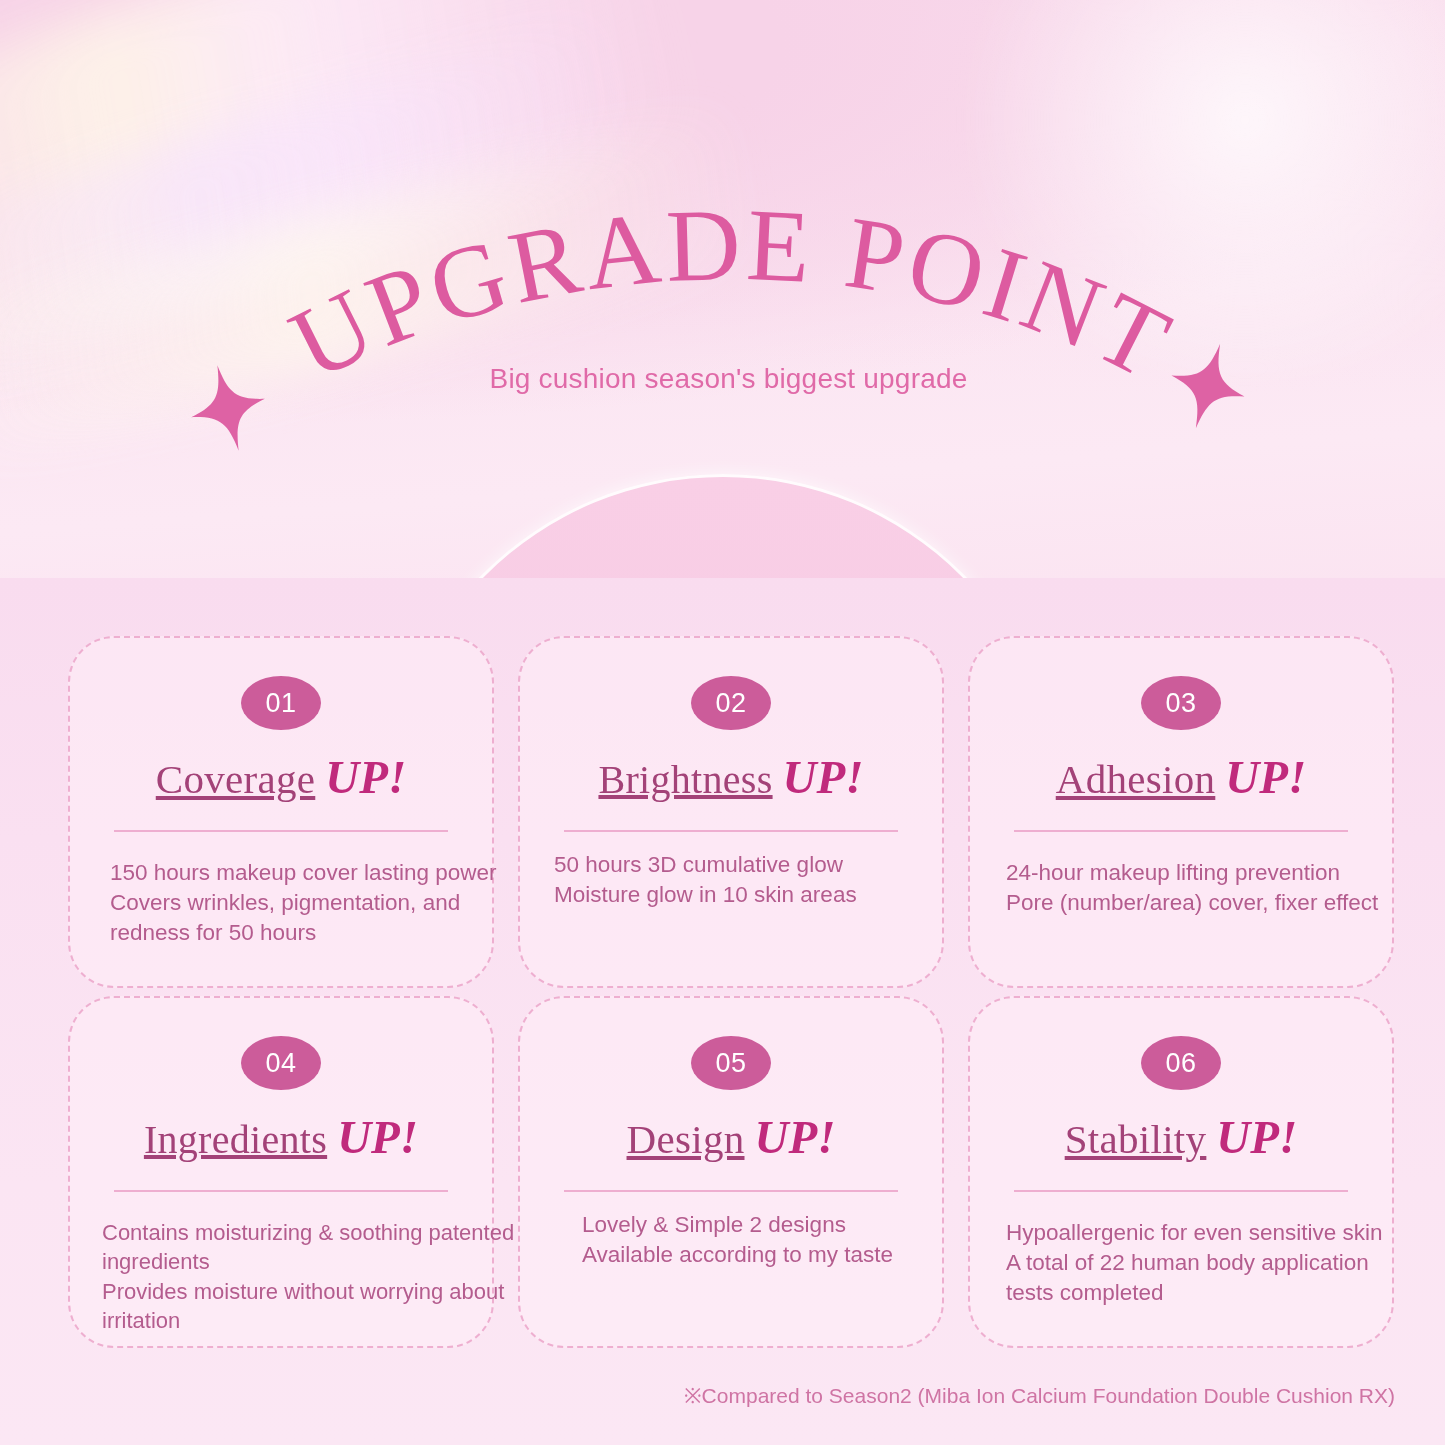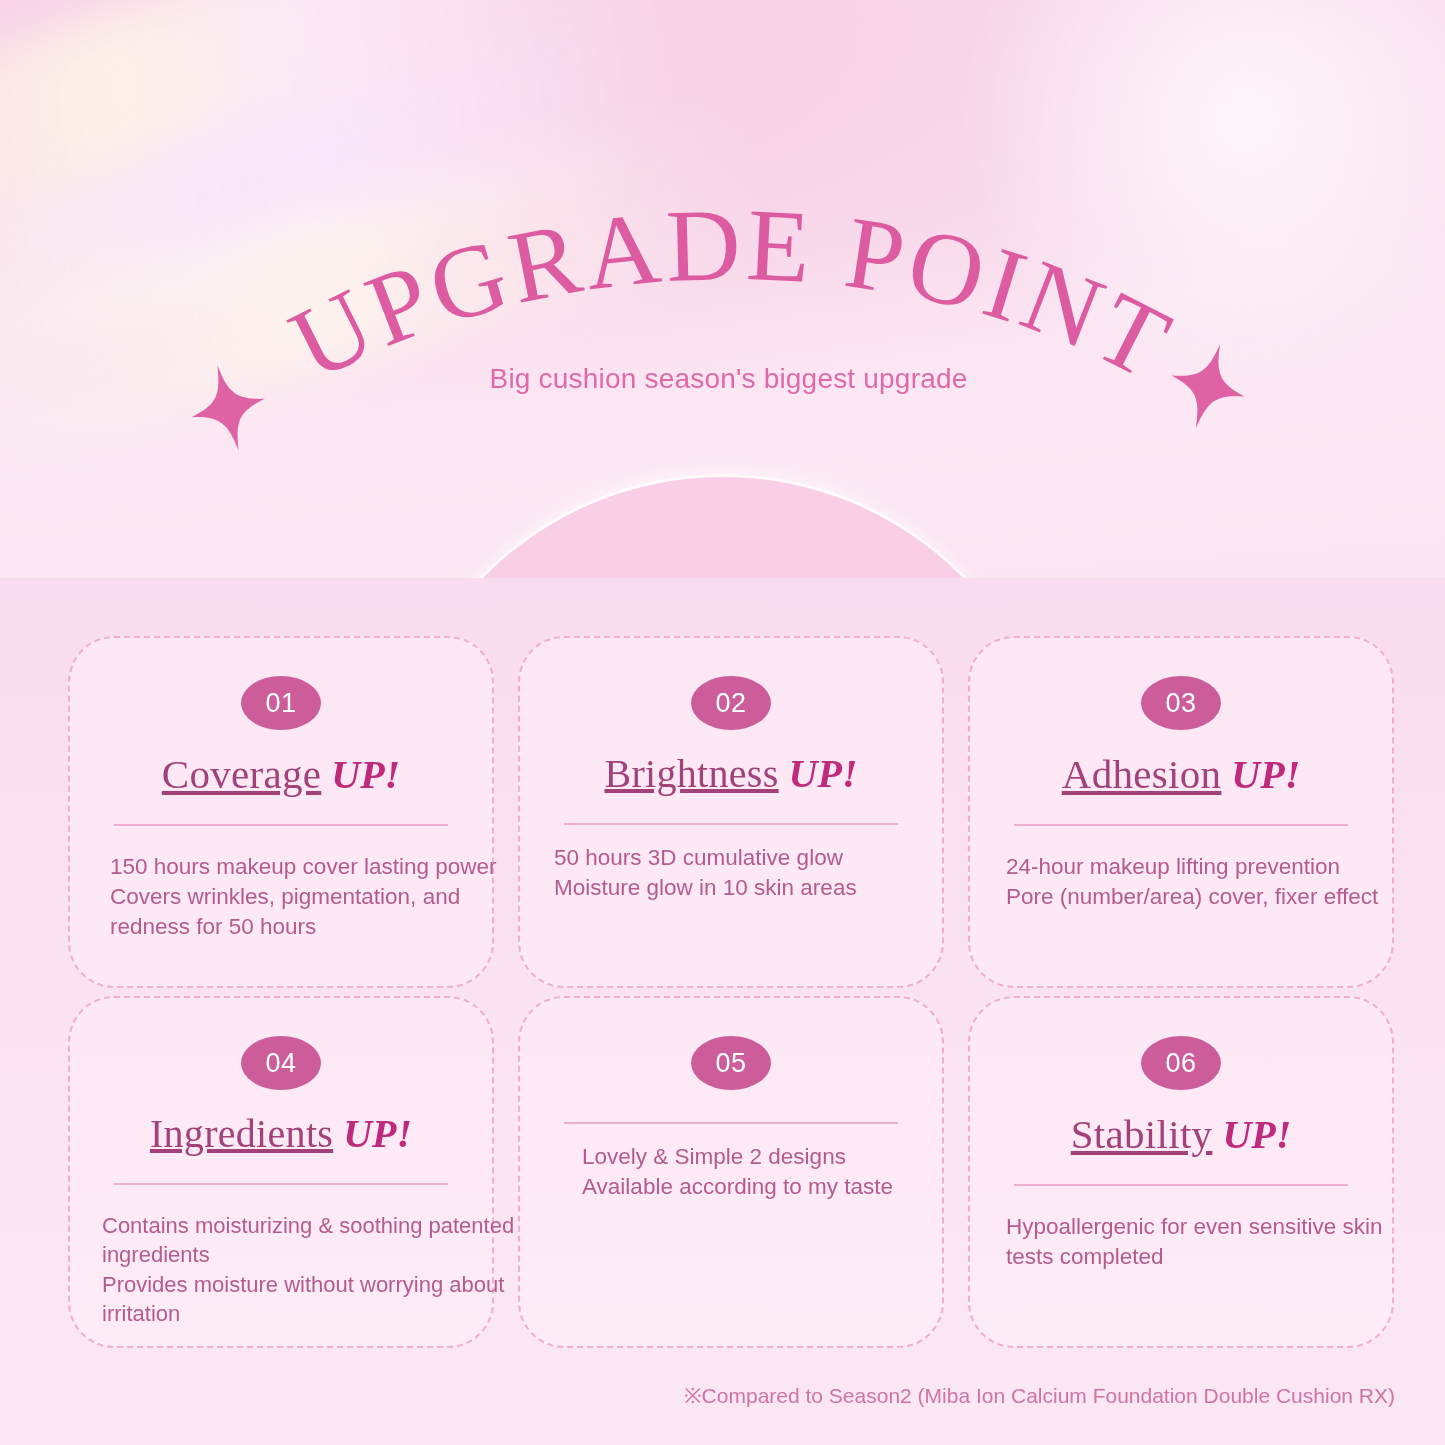--- a/index.html
+++ b/index.html
@@ -88,21 +88,21 @@
     display:inline-block;width:80px;height:54px;border-radius:50%;
     background:#cc5c9a;color:#ffffff;
     font-size:27px;line-height:54px;text-align:center;letter-spacing:.5px;
   }
   .card-title{
     text-align:center;margin-top:14px;
     font-family:"Liberation Serif",serif;
     white-space:nowrap;
   }
   .t-main{font-size:41px;color:#a34278;letter-spacing:.3px;text-decoration:underline;}
-  .t-up{font-size:40px;color:#c02a7c;font-weight:bold;font-style:italic;margin-left:10px;letter-spacing:0px;}
+  .t-up{font-size:47px;color:#c02a7c;font-weight:bold;font-style:italic;margin-left:10px;letter-spacing:0px;}
   .rule{
     height:2px;background:#eeaed0;margin:26px 10px 0 10px;
   }
   .card-body{
     margin-top:26px;
     font-size:22.5px;line-height:1.33;color:#b45c8e;
     text-align:left;
   }
   .card-body div{white-space:nowrap;}
 
@@ -223,37 +223,41 @@
           <div>ingredients</div>
           <div>Provides moisture without worrying about</div>
           <div>irritation</div>
         </div>
       </div>
 
       <div class="card c5">
         <div class="badge-wrap">
           <span class="badge">05</span>
         </div>
+        <div class="card-title">
+          <span class="t-main">Design</span><span class="t-up">UP!</span>
+        </div>
         <div class="rule"></div>
         <div class="card-body">
           <div>Lovely &amp; Simple 2 designs</div>
           <div>Available according to my taste</div>
         </div>
       </div>
 
       <div class="card c6">
         <div class="badge-wrap">
           <span class="badge">06</span>
         </div>
         <div class="card-title">
           <span class="t-main">Stability</span><span class="t-up">UP!</span>
         </div>
         <div class="rule"></div>
         <div class="card-body">
           <div>Hypoallergenic for even sensitive skin</div>
+          <div>A total of 22 human body application</div>
           <div>tests completed</div>
         </div>
       </div>
 
     </div>
 
     <div class="footnote">※Compared to Season2 (Miba Ion Calcium Foundation Double Cushion RX)</div>
   </div>
 
 </div>

